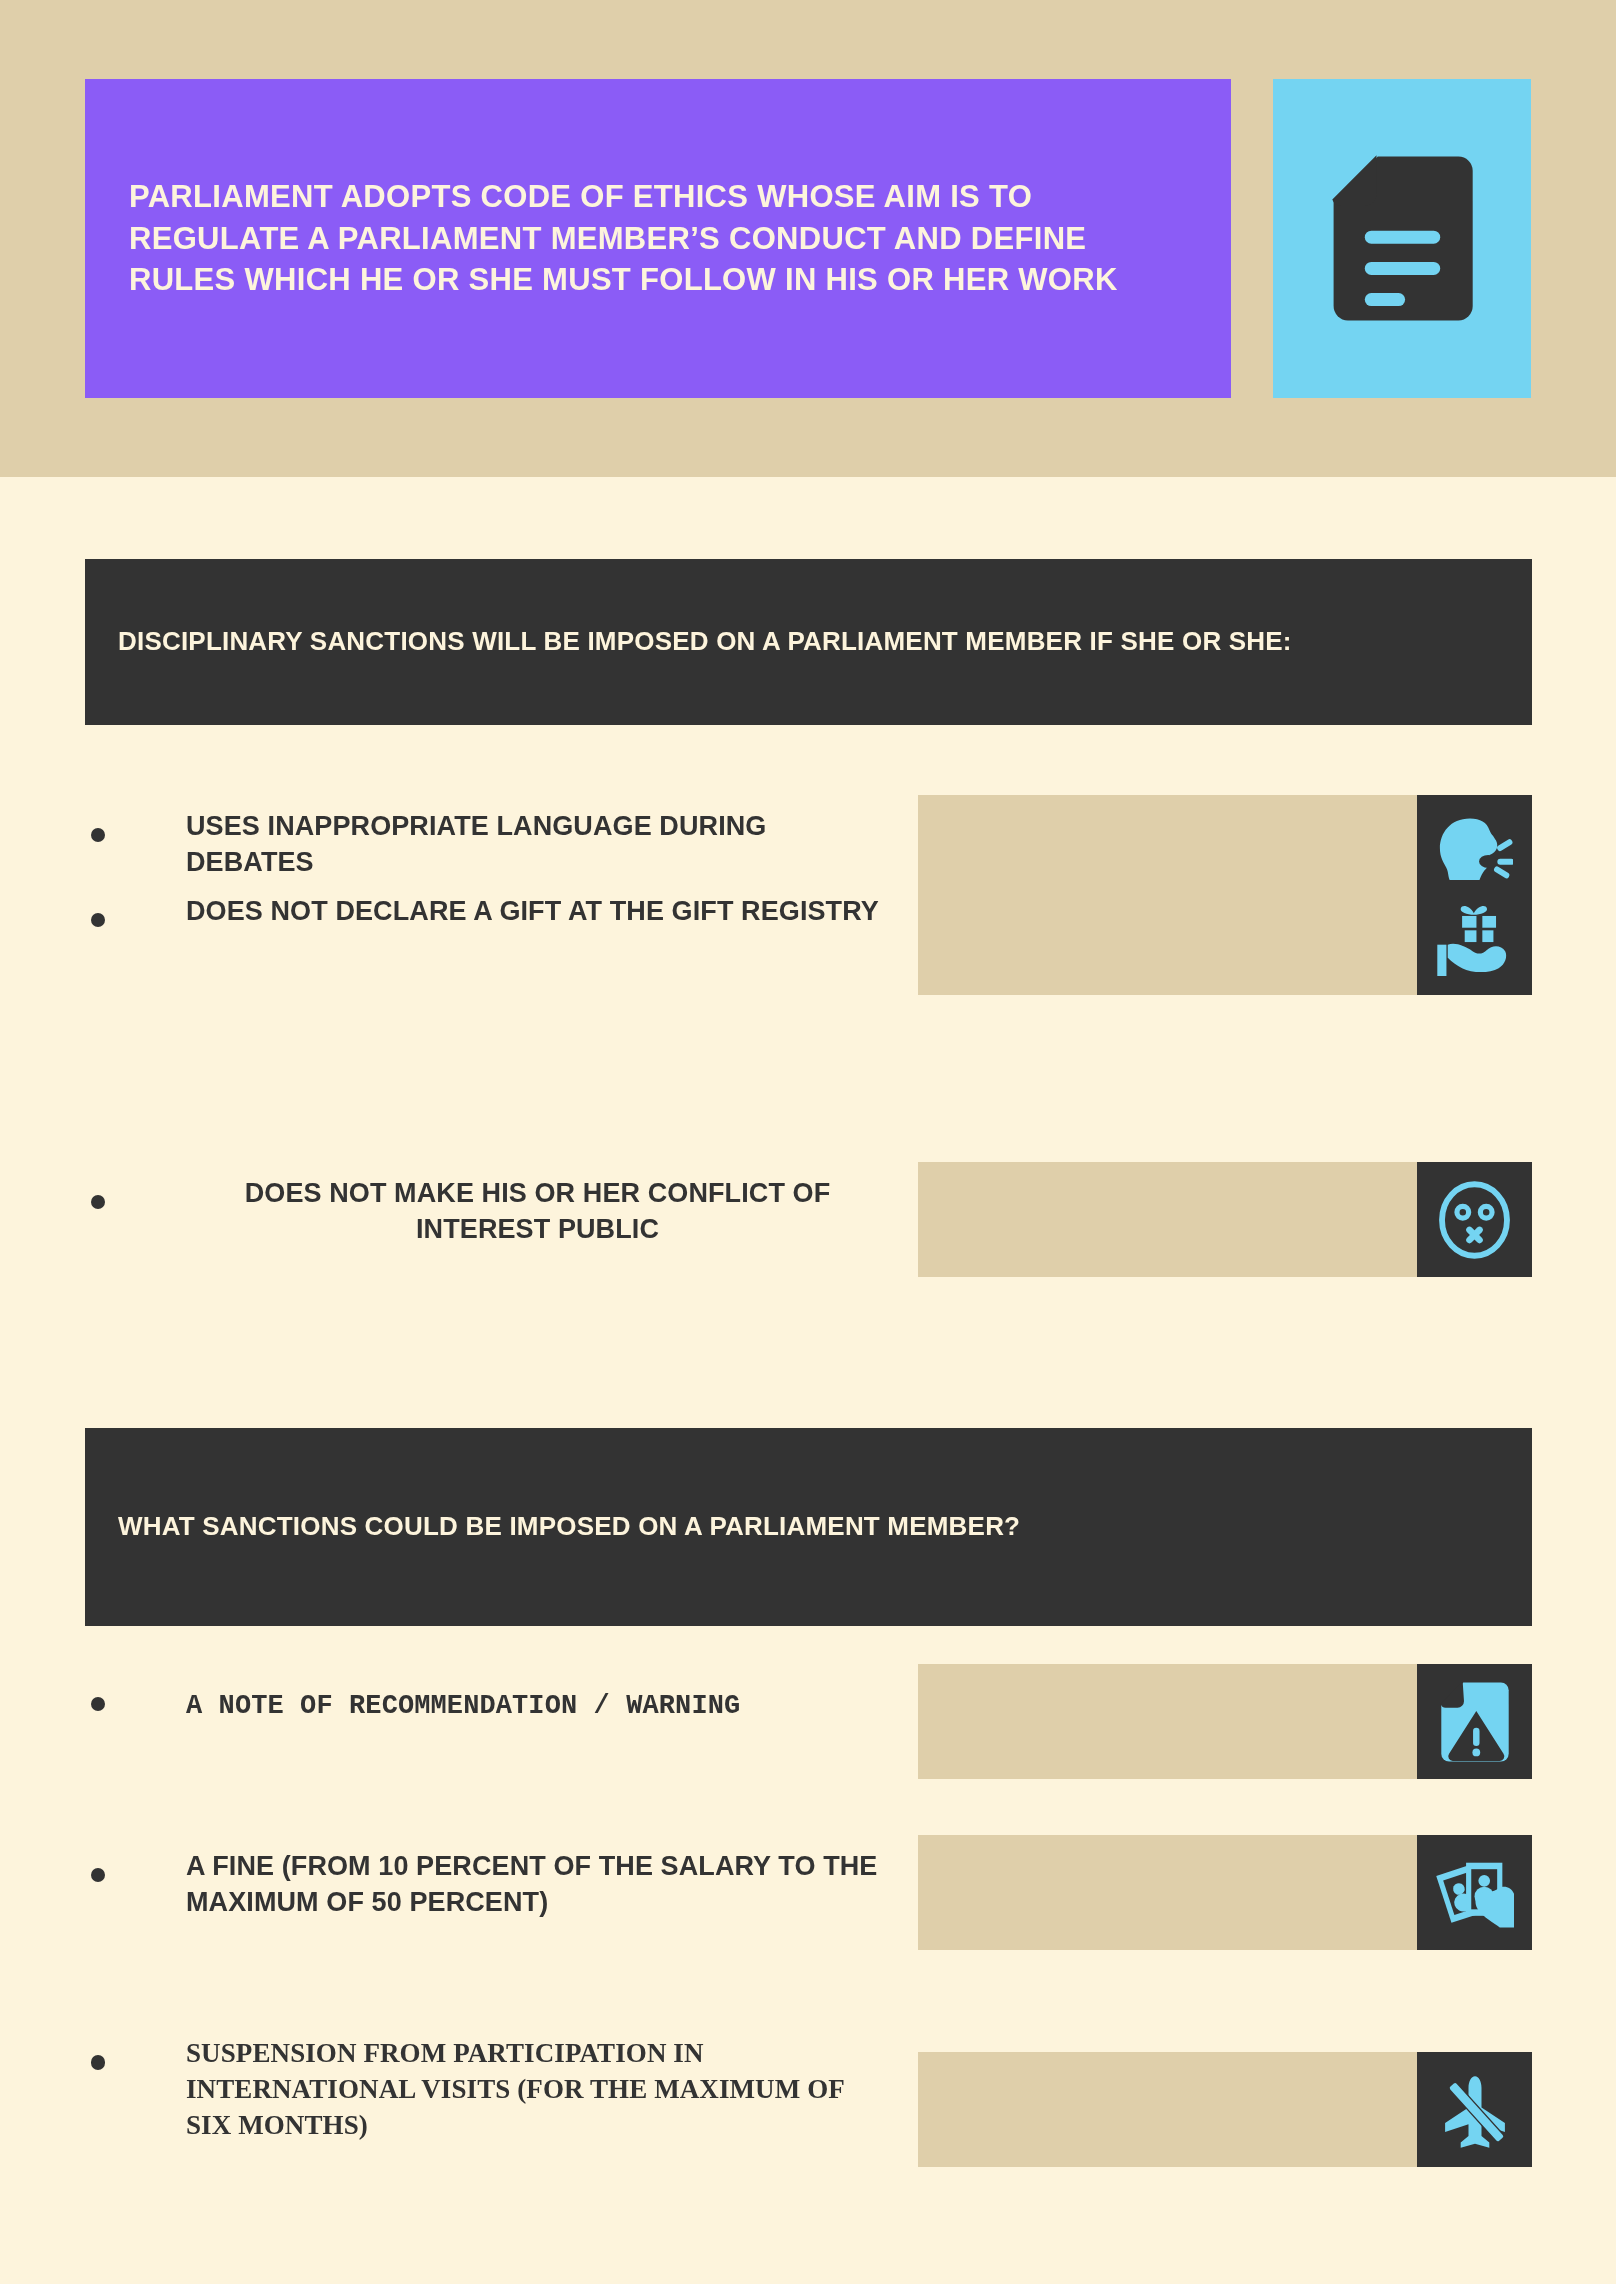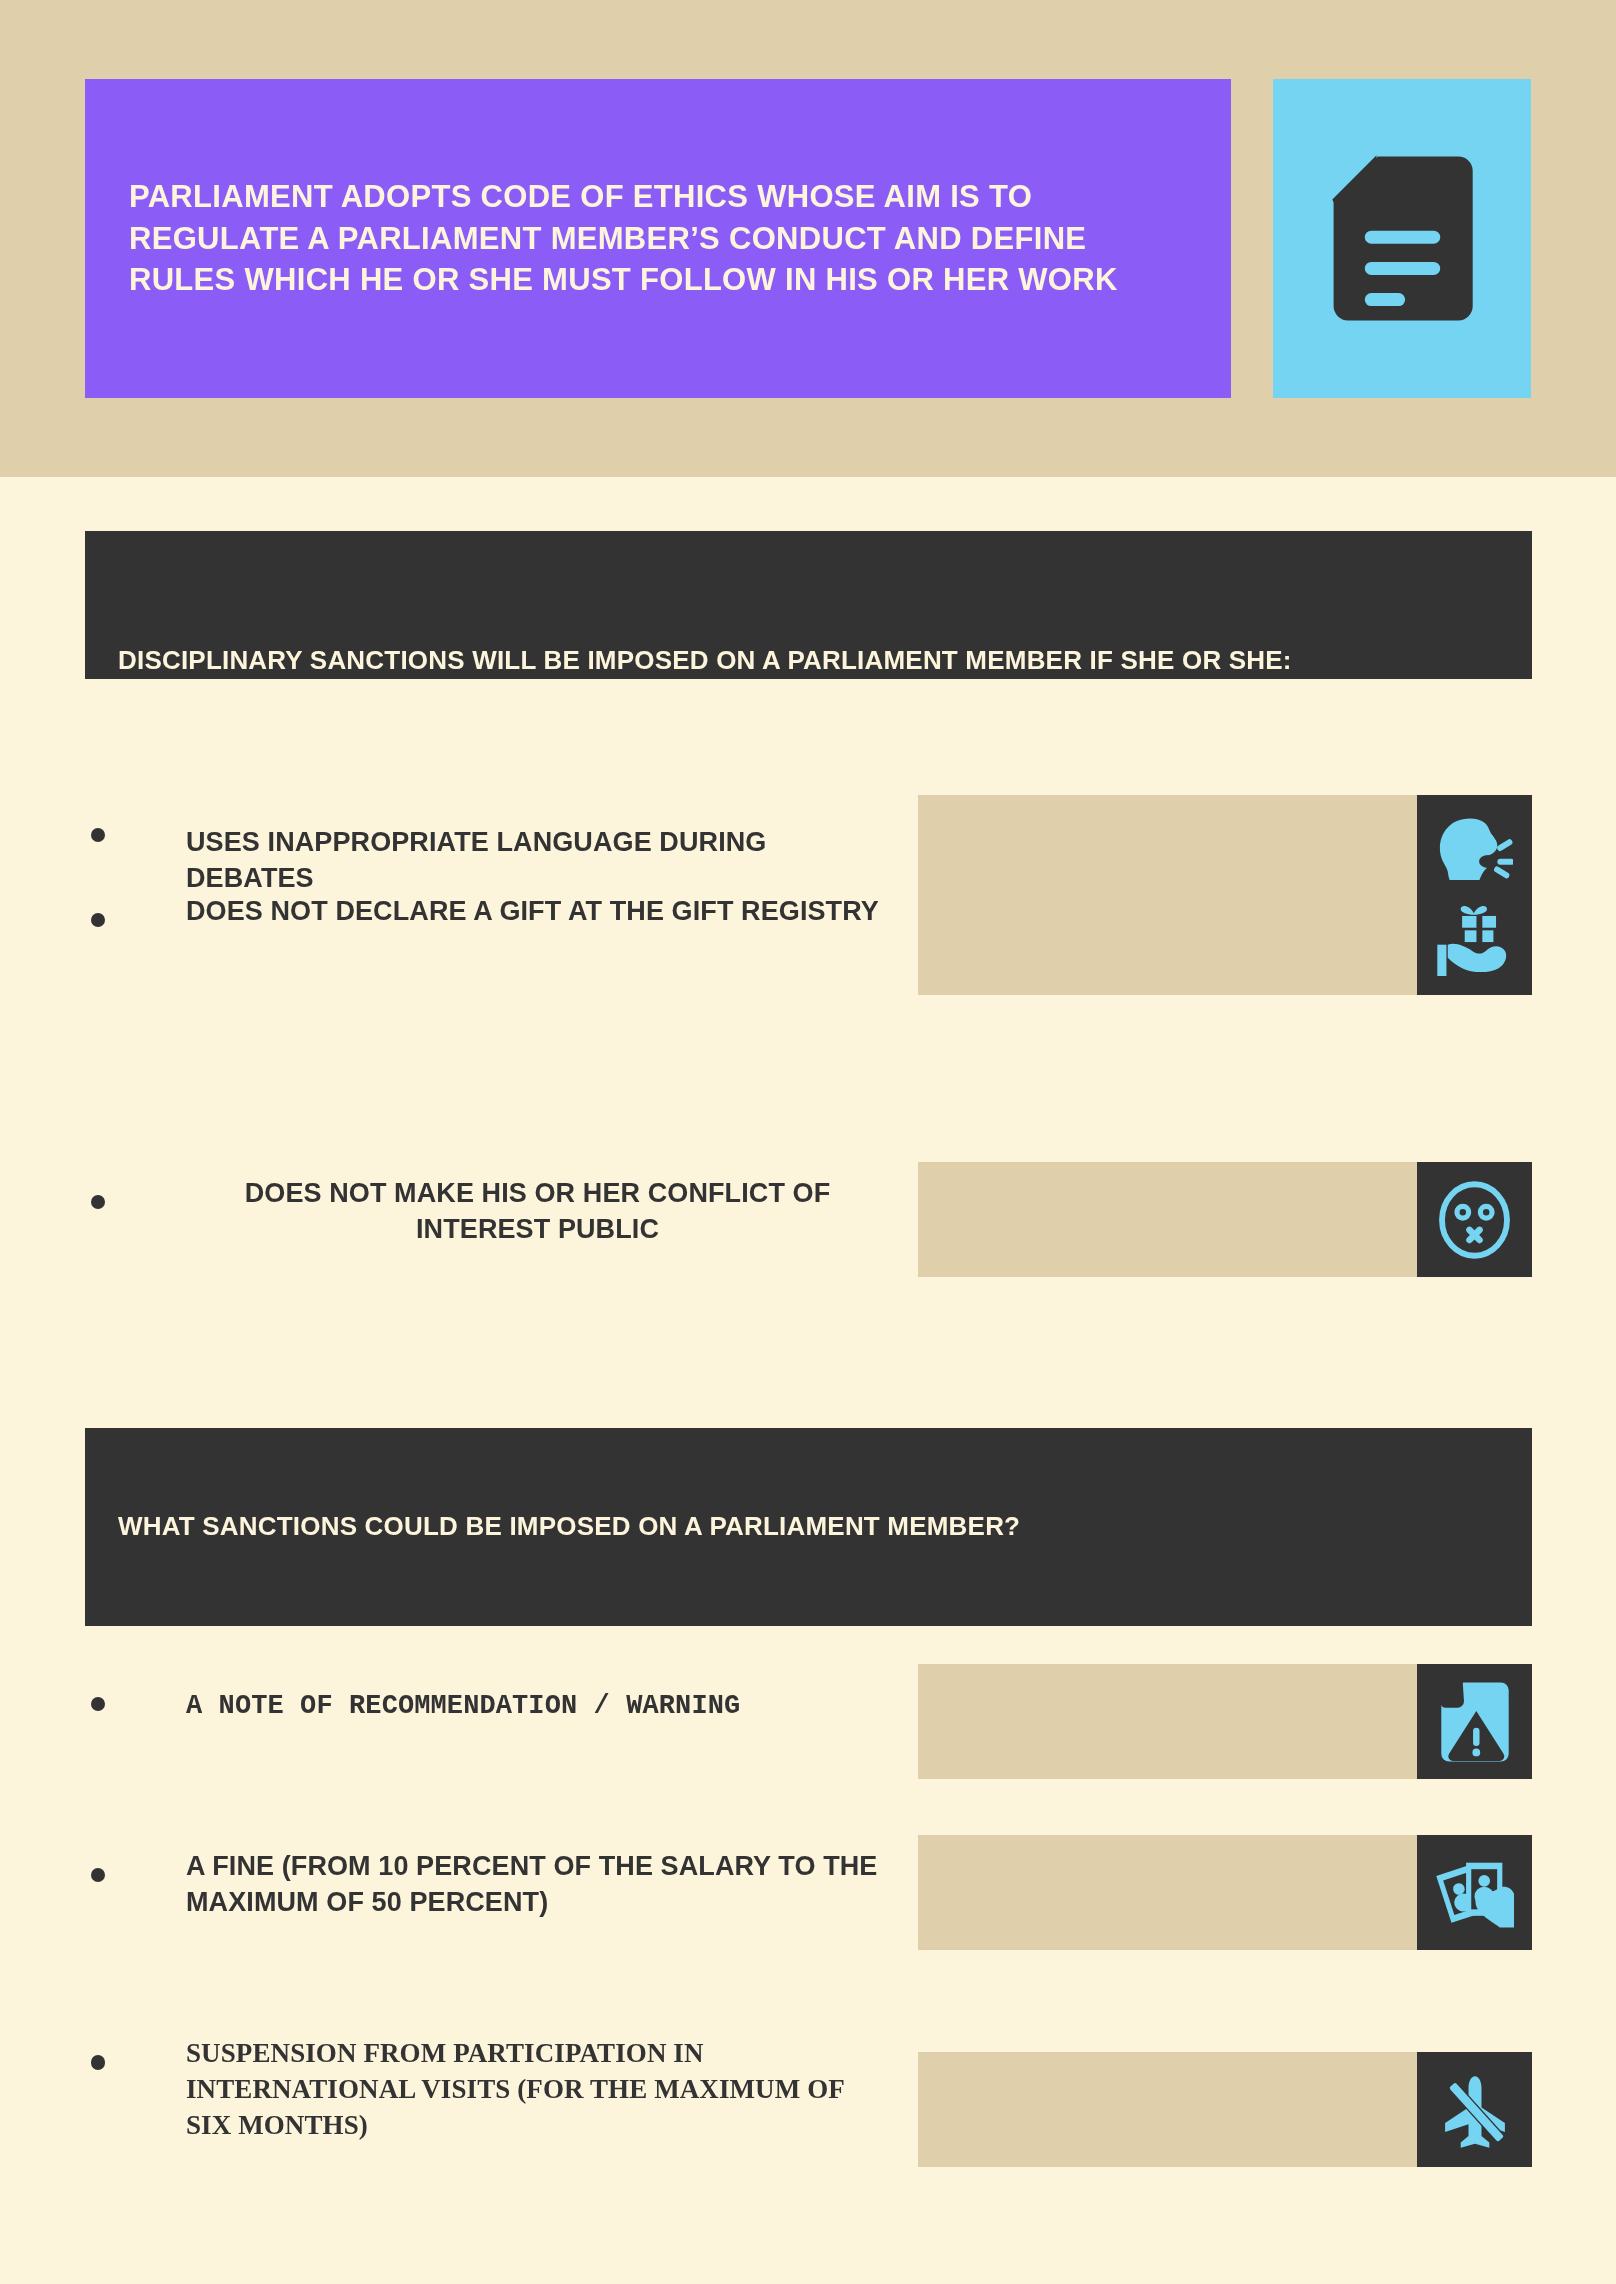--- a/index.html
+++ b/index.html
@@ -71,21 +71,21 @@
   .section-bar .section-title {
     color: #FDF4DC;
     font-size: 26px;
     font-weight: bold;
     line-height: 1.38;
     letter-spacing: 0.2px;
     padding-left: 33px;
     padding-right: 26px;
     text-transform: uppercase;
   }
-  #section-bar-1 { top: 531px;  height: 148px; align-items: flex-end; }
+  #section-bar-1 { top: 559px;  height: 166px; }
   #section-bar-2 { top: 1428px; height: 198px; }
 
   
   .list-row {
     position: absolute;
     left: 0;
     width: 1617px;
   }
   .row-bullet {
     position: absolute;
@@ -146,21 +146,21 @@
     </svg>
   </span>
 </div>
 
 <div class="section-bar" id="section-bar-1">
   <div class="section-title">DISCIPLINARY SANCTIONS WILL BE IMPOSED ON A PARLIAMENT MEMBER IF SHE OR SHE:</div>
 </div>
 
 <div class="list-row" style="top:795px;">
   <div class="row-bullet" style="top:33px;"></div>
-  <div class="row-label" style="top:29px;">USES INAPPROPRIATE LANGUAGE DURING DEBATES</div>
+  <div class="row-label" style="top:13px;">USES INAPPROPRIATE LANGUAGE DURING DEBATES</div>
   <div class="row-strip" style="top:0;"></div>
   <div class="row-icon-box" style="top:0;">
     <span>
       <svg class="icon-svg" width="77" height="72" viewBox="0 0 118 110">
         <path d="M52 2 C22 2 6 24 6 48 C6 62 12 70 16 78 C20 86 18 96 24 100 C30 104 38 100 44 102 C50 104 52 108 58 108 L64 108 C66 96 70 86 76 80 C82 74 84 66 82 58 C94 54 96 44 92 36 C88 28 84 26 82 20 C78 8 68 2 52 2 Z" fill="#74D4F2"></path>
         <ellipse cx="80" cy="68" rx="14" ry="10" fill="#333333"></ellipse>
         <rect x="92" y="46" width="26" height="9" rx="4.5" fill="#74D4F2" transform="rotate(-32 92 46)"></rect>
         <rect x="94" y="64" width="26" height="9" rx="4.5" fill="#74D4F2"></rect>
         <rect x="92" y="74" width="26" height="9" rx="4.5" fill="#74D4F2" transform="rotate(32 92 74)"></rect>
       </svg>

